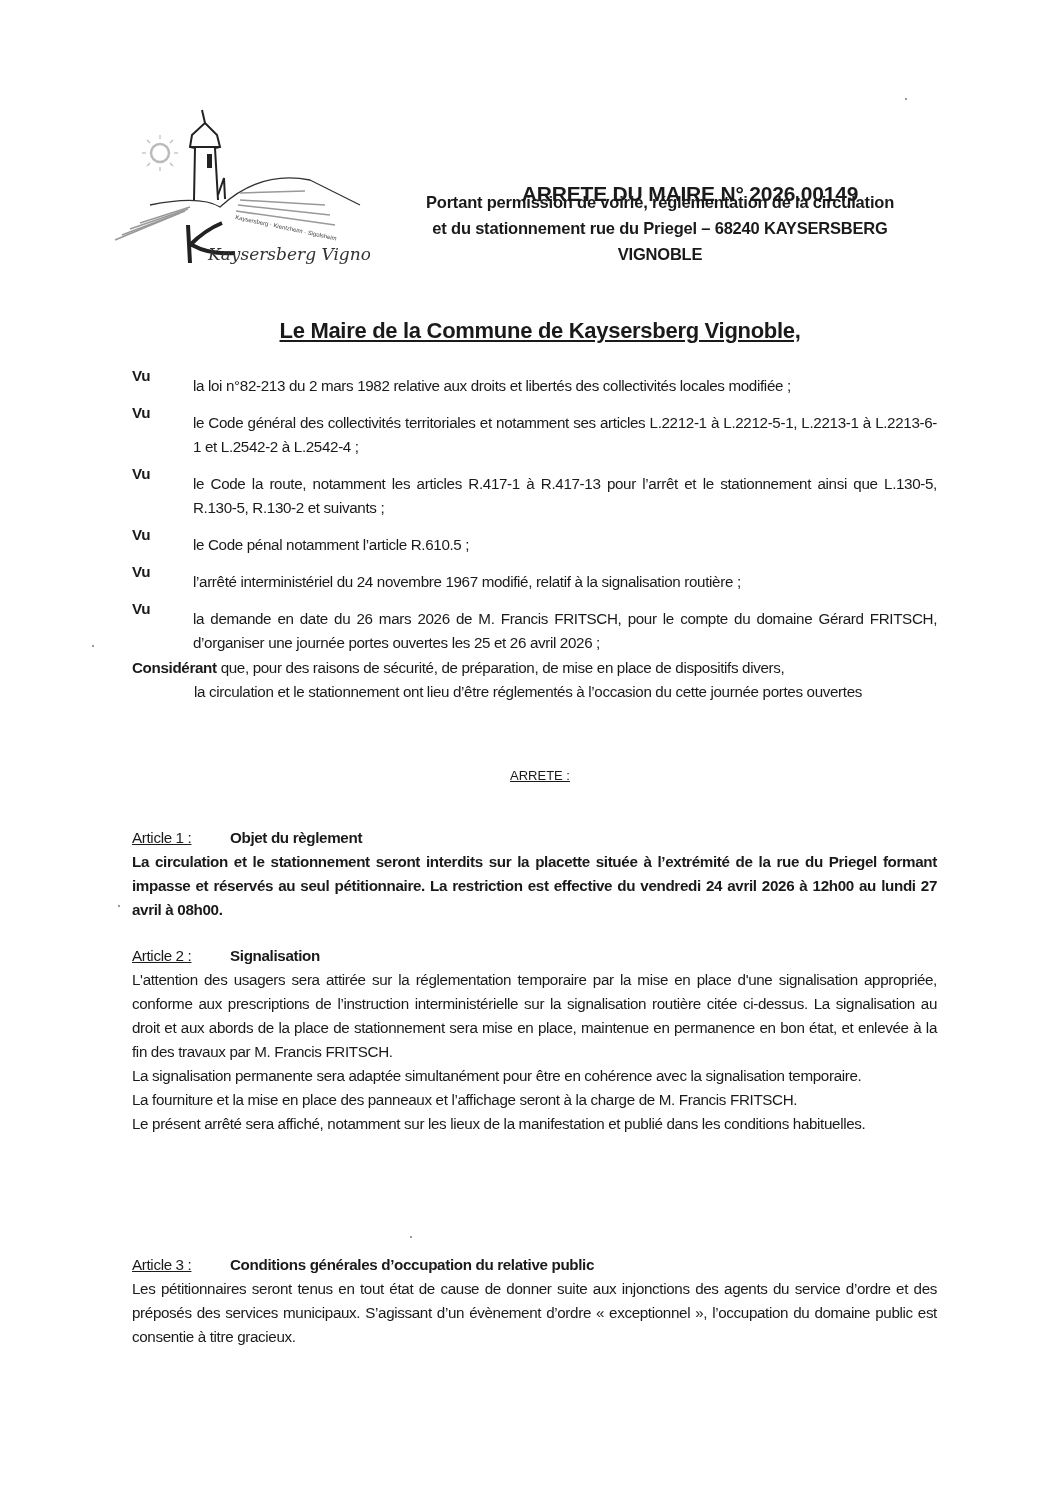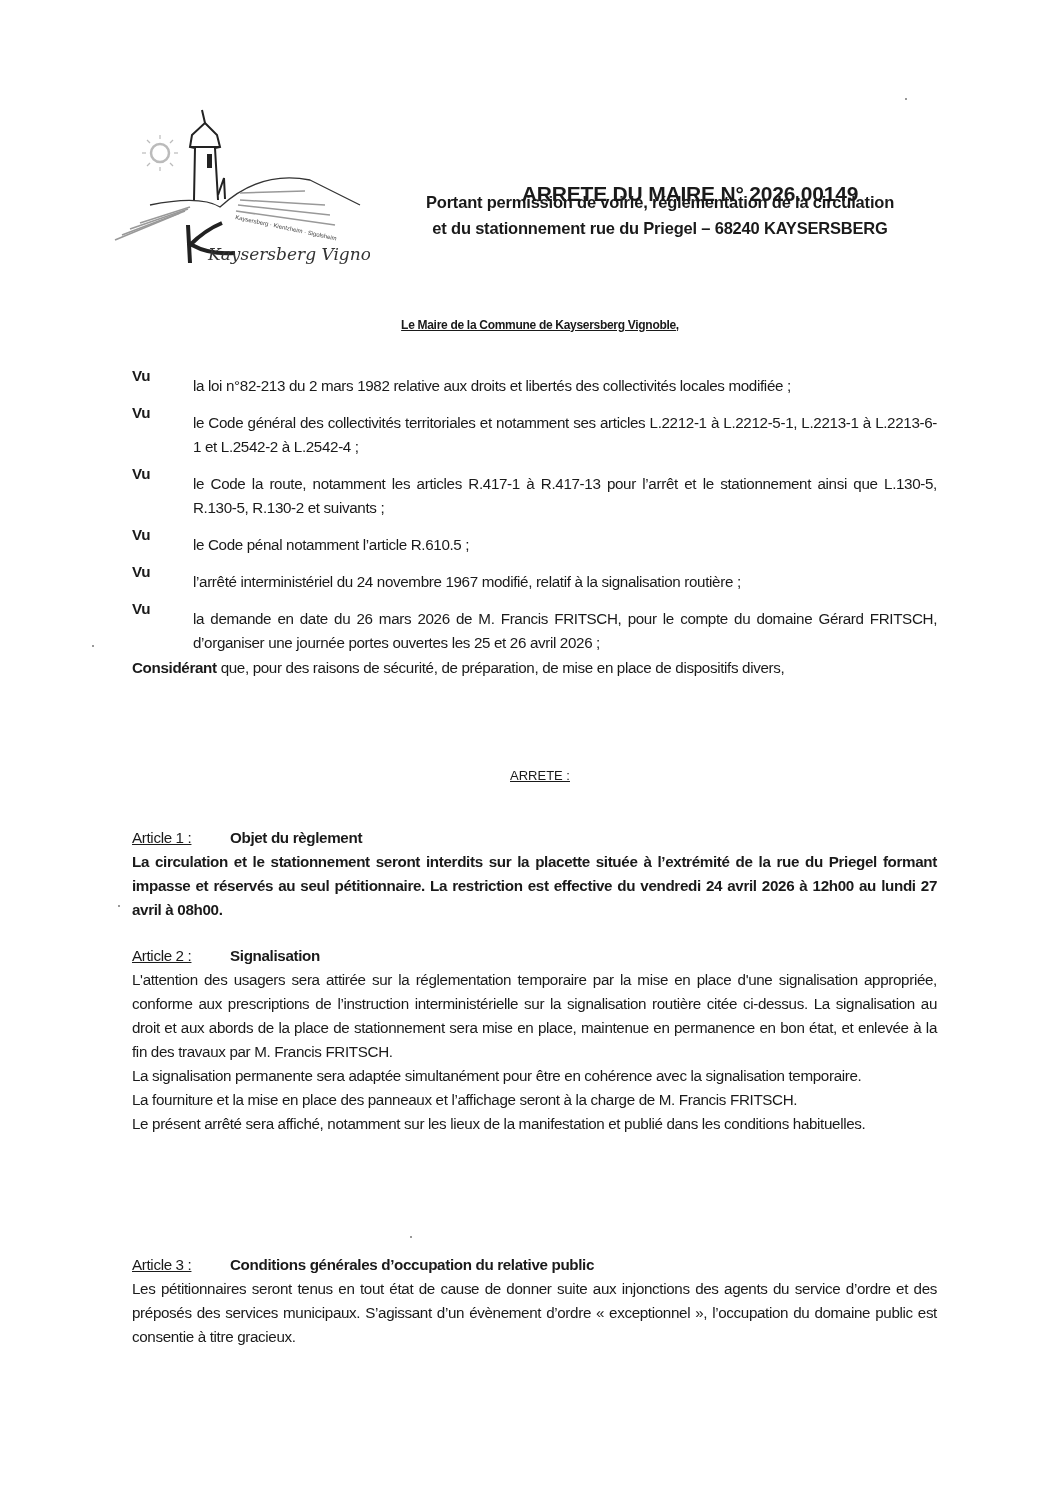--- a/index.html
+++ b/index.html
@@ -20,21 +20,21 @@
     letter-spacing: -0.2px; text-align: center; margin-top: 44px;
   }
   .subtitle {
     position: absolute; left: 380px; top: 189px; width: 560px;
     font-family: Liberation Sans, sans-serif; font-weight: bold; font-size: 16.5px;
     line-height: 26px; text-align: center; letter-spacing: -0.2px;
   }
 
   .mayor {
     position: absolute; left: 130px; top: 318px; width: 820px; text-align: center;
-    font-family: "Liberation Sans", sans-serif; font-weight: bold; font-size: 12px;
+    font-family: "Liberation Sans", sans-serif; font-weight: bold; font-size: 22px;
     text-decoration: underline; letter-spacing: -0.3px;
   }
 
   .text { font-family: "Liberation Sans", sans-serif; font-size: 15.2px; letter-spacing: -0.35px; }
 
   
   .vu-list { position: absolute; left: 132px; top: 364px; width: 805px; }
   .vu-row { display: flex; margin-bottom: 3px; justify-content: center; }
   .vu-label { width: 61px; flex: 0 0 61px; font-weight: bold; line-height: 24px; }
   .vu-body { flex: 1; line-height: 24px; text-align: justify; margin-top: 10px; }
@@ -104,20 +104,21 @@
     </g>
     <text x="125" y="124" font-size="6" fill="#444" transform="rotate(12 125 124)" font-family="Liberation Sans, sans-serif">Kaysersberg · Kientzheim · Sigolsheim</text>
     <path d="M78 130 L80 168 M80 150 Q95 135 112 128 M82 150 Q100 160 125 158" stroke="#222" stroke-width="4" fill="none"></path>
     <text x="98" y="165" font-size="17" fill="#333" font-family="DejaVu Serif, serif" font-style="italic">Kaysersberg Vignoble</text>
   </svg>
 
   <div class="title">ARRETE DU MAIRE N° 2026.00149</div>
   <div class="subtitle">
     <div>Portant permission de voirie, réglementation de la circulation</div>
     <div>et du stationnement rue du Priegel – 68240 KAYSERSBERG</div>
+    <div>VIGNOBLE</div>
   </div>
 
   <div class="mayor">Le Maire de la Commune de Kaysersberg Vignoble,</div>
 
   <div class="vu-list text">
     <div class="vu-row">
       <span class="vu-label">Vu</span>
       <span class="vu-body">la loi n°82-213 du 2 mars 1982 relative aux droits et libertés des collectivités locales modifiée ;</span>
     </div>
     <div class="vu-row">
@@ -137,20 +138,21 @@
       <span class="vu-body">l’arrêté interministériel du 24 novembre 1967 modifié, relatif à la signalisation routière ;</span>
     </div>
     <div class="vu-row">
       <span class="vu-label">Vu</span>
       <span class="vu-body">la demande en date du 26 mars 2026 de M. Francis FRITSCH, pour le compte du domaine Gérard FRITSCH, d’organiser une journée portes ouvertes les 25 et 26 avril 2026 ;</span>
     </div>
   </div>
 
   <div class="considerant text">
     <span class="lead">Considérant</span><span> que, pour des raisons de sécurité, de préparation, de mise en place de dispositifs divers,</span>
+    <span class="cont">la circulation et le stationnement ont lieu d’être réglementés à l’occasion du cette journée portes ouvertes</span>
   </div>
 
   <div class="arrete">ARRETE :</div>
 
   <div class="article a1 text">
     <div class="article-head">
       <span class="article-num">Article 1 :</span><span class="article-title">Objet du règlement</span>
     </div>
     <p class="bold">La circulation et le stationnement seront interdits sur la placette située à l’extrémité de la rue du Priegel formant impasse et réservés au seul pétitionnaire. La restriction est effective du vendredi 24 avril 2026 à 12h00 au lundi 27 avril à 08h00.</p>
   </div>

